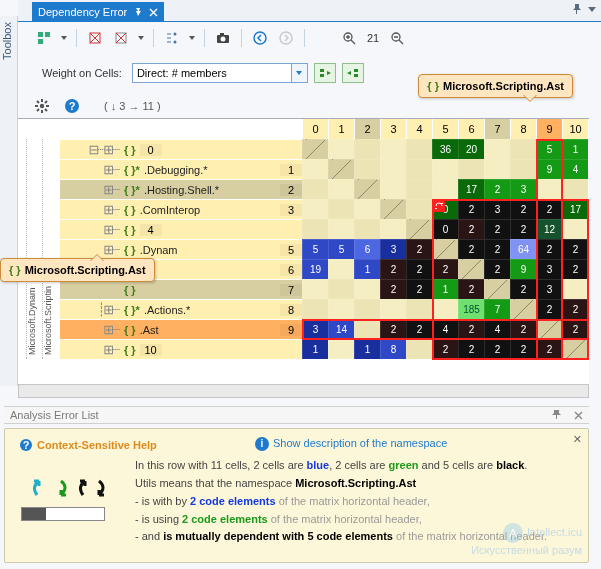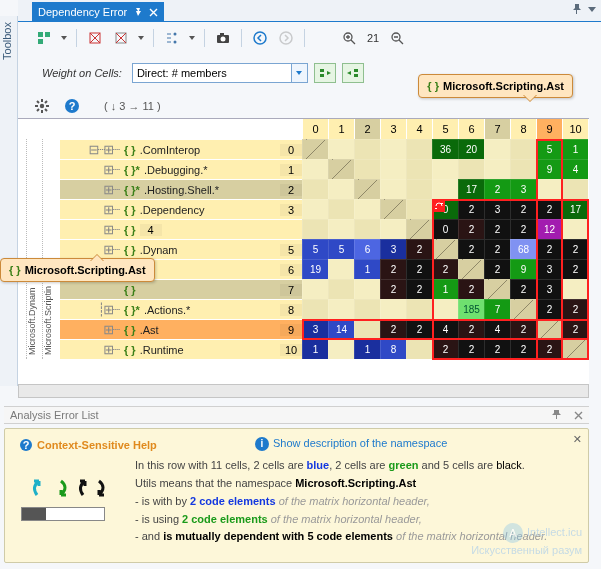--- a/index.html
+++ b/index.html
@@ -10,21 +10,21 @@
   .tabbar{position:absolute;left:18px;top:0;right:0;height:22px;background:#eef2f7;border-bottom:1px solid #1e7acc;}
   .tab{display:inline-flex;align-items:center;height:20px;background:#1e7acc;color:#fff;padding:0 6px;margin:2px 0 0 14px;}
   .tab svg{margin-left:6px;}
   .pin{position:absolute;right:18px;top:3px;}
   .down{position:absolute;right:4px;top:4px;}
   .toolbar{position:absolute;left:32px;top:24px;right:12px;height:28px;display:flex;align-items:center;gap:6px;padding:2px 2px;}
   .tbtn{width:20px;height:20px;display:flex;align-items:center;justify-content:center;border:1px solid transparent;border-radius:2px;}
   .sep{width:1px;height:18px;background:#c5d3e2;margin:0 2px;}
   .zoomn{color:#333;padding:0 2px;}
   .row2{position:absolute;left:32px;top:58px;right:12px;height:30px;display:flex;align-items:center;gap:6px;}
-  .lbl{color:#333;padding:0 4px 0 10px;font-style:italic;}
+  .lbl{color:#333;padding:0 4px 0 10px;}
   .combo{display:flex;align-items:center;border:1px solid #7aa5d2;background:#fff;height:20px;width:176px;}
   .combo input{border:none;outline:none;flex:1;padding:0 4px;font-size:11px;}
   .combo .dd{width:16px;height:18px;display:flex;align-items:center;justify-content:center;border-left:1px solid #7aa5d2;background:#eef5fd;}
   .sqbtn{width:22px;height:20px;border:1px solid #8fbf8f;background:#e6f5e3;display:flex;align-items:center;justify-content:center;}
   .callout{position:relative;background:#ffe6c0;border:1px solid #cc8a3a;border-radius:4px;padding:4px 8px;font-size:12px;box-shadow:1px 1px 3px rgba(0,0,0,.2);}
   .callout.c1{position:absolute;right:28px;top:74px;}
   .callout.c2{position:absolute;left:0;top:258px;z-index:10;}
   .callout.c1::after{content:"";position:absolute;bottom:-10px;right:36px;border:6px solid transparent;border-top-color:#ffe6c0;}
   .callout.c1::before{content:"";position:absolute;bottom:-12px;right:35px;border:7px solid transparent;border-top-color:#cc8a3a;}
   .callout.c2::after{content:"";position:absolute;top:-10px;left:90px;border:6px solid transparent;border-bottom-color:#ffe6c0;}
@@ -55,23 +55,23 @@
   .scroll{position:absolute;left:18px;top:384px;right:12px;height:14px;background:#e9e9e9;border:1px solid #c5c5c5;}
 
   .err{position:absolute;left:4px;top:406px;right:12px;height:18px;color:#7a7a7a;border-top:1px solid #d0d0d0;border-bottom:1px solid #d0d0d0;padding:2px 6px;display:flex;align-items:center;justify-content:space-between;background:#f6f6f6;}
 
   .help{position:absolute;left:4px;top:428px;right:12px;bottom:6px;background:#fdf7d9;border:1px solid #cfcba8;padding:8px 10px;border-radius:2px;}
   .help h3{margin:0 0 6px 4px;color:#e08a1e;font-size:13px;font-weight:bold;}
   .help .link{color:#1e7acc;position:absolute;left:250px;top:8px;}
   .help p{margin:3px 0 3px 120px;color:#444;line-height:1.35;}
   .help .blue{color:#1338e0;font-weight:bold;}
   .help .green{color:#1a9a1a;font-weight:bold;}
-  .help .blackb{color:#000;font-weight:normal;margin-top:34px;}
+  .help .blackb{color:#000;font-weight:bold;margin-top:34px;}
   .help b{color:#000;}
-  .help .dim{color:#999;font-style:italic;}
+  .help .dim{color:#999;}
   .harrows{position:absolute;left:16px;top:48px;width:92px;}
   .hbar{position:absolute;left:16px;top:78px;width:84px;height:14px;border:1px solid #888;background:#fff;}
   .hbar::before{content:"";position:absolute;left:0;top:0;width:24px;height:100%;background:#555;}
   .watermark{position:absolute;right:6px;bottom:6px;color:#b8d4e8;font-size:10px;opacity:.8;text-align:right;line-height:1.1;}
   .cross{position:absolute;right:6px;top:4px;color:#666;}
   .infoic{display:inline-block;width:14px;height:14px;border-radius:50%;background:#1e7acc;color:#fff;text-align:center;line-height:14px;font-size:10px;font-weight:bold;margin-right:4px;}
 </style>
 </head>
 <body>
 
@@ -236,39 +236,38 @@
         <div>10</div>
       </div>
     <div class="treecol">
       <div class="tcol">Microsoft.Dynam</div>
       <div class="tcol">Microsoft.Scriptin</div>
     </div>
     <div class="rows" id="rowhdrs">
         <div class="mrow">
           <span class="tree">⊟┈⊞┈</span>
           <span class="ic">{ }</span>
-          <span class="nm">.ComInterop</span>
           <span class="ix">0</span>
         </div>
         <div class="mrow">
           <span class="tree">⊞┈</span>
           <span class="ic">{ }*</span>
           <span class="nm">.Debugging.*</span>
           <span class="ix">1</span>
         </div>
         <div class="mrow rule">
           <span class="tree">⊞┈</span>
           <span class="ic">{ }*</span>
           <span class="nm">.Hosting.Shell.*</span>
           <span class="ix">2</span>
         </div>
         <div class="mrow">
           <span class="tree">⊞┈</span>
           <span class="ic">{ }</span>
-          <span class="nm">.Dependency</span>
+          <span class="nm">.ComInterop</span>
           <span class="ix">3</span>
         </div>
         <div class="mrow">
           <span class="tree">⊞┈</span>
           <span class="ic">{ }</span>
           <span class="ix">4</span>
         </div>
         <div class="mrow">
           <span class="tree">⊞┈</span>
           <span class="ic">{ }</span>
@@ -295,21 +294,20 @@
         </div>
         <div class="mrow hi">
           <span class="tree">⊞┈</span>
           <span class="ic">{ }</span>
           <span class="nm">.Ast</span>
           <span class="ix">9</span>
         </div>
         <div class="mrow">
           <span class="tree">⊞┈</span>
           <span class="ic">{ }</span>
-          <span class="nm">.Runtime</span>
           <span class="ix">10</span>
         </div>
       </div>
     <div class="grid" id="mgrid">
         <div class="grow">
           <div class="cell" style="background: linear-gradient(135deg, rgb(215, 207, 161) 49%, rgb(143, 136, 104) 50%, rgb(215, 207, 161) 51%);"></div>
           <div class="cell" style="background: rgb(245, 238, 194); color: rgb(51, 51, 51);"></div>
           <div class="cell" style="background: rgb(236, 228, 180); color: rgb(51, 51, 51);"></div>
           <div class="cell" style="background: rgb(245, 238, 194); color: rgb(51, 51, 51);"></div>
           <div class="cell" style="background: rgb(236, 228, 180); color: rgb(51, 51, 51);"></div>
@@ -362,33 +360,33 @@
         <div class="grow">
           <div class="cell" style="background: rgb(236, 228, 180); color: rgb(51, 51, 51);"></div>
           <div class="cell" style="background: rgb(245, 238, 194); color: rgb(51, 51, 51);"></div>
           <div class="cell" style="background: rgb(236, 228, 180); color: rgb(51, 51, 51);"></div>
           <div class="cell" style="background: rgb(245, 238, 194); color: rgb(51, 51, 51);"></div>
           <div class="cell" style="background: linear-gradient(135deg, rgb(215, 207, 161) 49%, rgb(143, 136, 104) 50%, rgb(215, 207, 161) 51%);"></div>
           <div class="cell" style="background: rgb(17, 17, 17);">0</div>
           <div class="cell" style="background: rgb(42, 20, 20);">2</div>
           <div class="cell" style="background: rgb(17, 17, 17);">2</div>
           <div class="cell" style="background: rgb(17, 17, 17);">2</div>
-          <div class="cell" style="background: #a21caf;">12</div>
+          <div class="cell" style="background: #14532d;">12</div>
           <div class="cell" style="background: rgb(245, 238, 194); color: rgb(51, 51, 51);"></div>
         </div>
         <div class="grow">
           <div class="cell" style="background: rgb(47, 73, 198);">5</div>
           <div class="cell" style="background: rgb(47, 73, 198);">5</div>
           <div class="cell" style="background: rgb(77, 102, 226);">6</div>
           <div class="cell" style="background: rgb(26, 47, 158);">3</div>
           <div class="cell" style="background: rgb(42, 20, 20);">2</div>
           <div class="cell" style="background: linear-gradient(135deg, rgb(215, 207, 161) 49%, rgb(143, 136, 104) 50%, rgb(215, 207, 161) 51%);"></div>
           <div class="cell" style="background: rgb(17, 17, 17);">2</div>
           <div class="cell" style="background: rgb(17, 17, 17);">2</div>
-          <div class="cell" style="background: rgb(128, 146, 242);">68</div>
+          <div class="cell" style="background: rgb(128, 146, 242);">64</div>
           <div class="cell" style="background: rgb(17, 17, 17);">2</div>
           <div class="cell" style="background: rgb(17, 17, 17);">2</div>
         </div>
         <div class="grow">
           <div class="cell" style="background: rgb(47, 73, 198);">19</div>
           <div class="cell" style="background: rgb(245, 238, 194); color: rgb(51, 51, 51);"></div>
           <div class="cell" style="background: rgb(47, 73, 198);">1</div>
           <div class="cell" style="background: rgb(42, 20, 20);">2</div>
           <div class="cell" style="background: rgb(17, 17, 17);">2</div>
           <div class="cell" style="background: rgb(42, 20, 20);">2</div>

